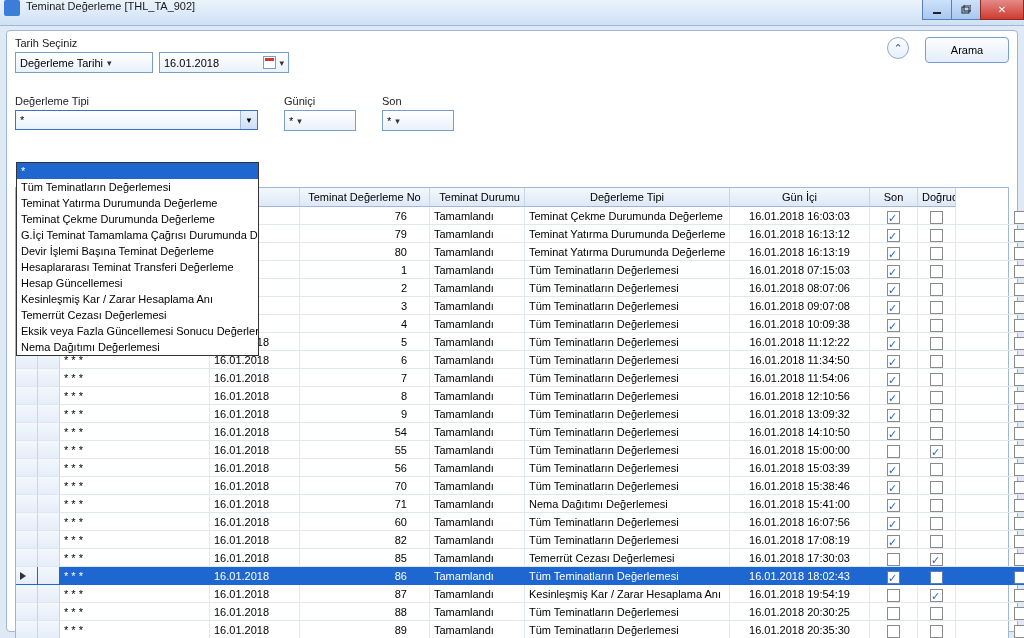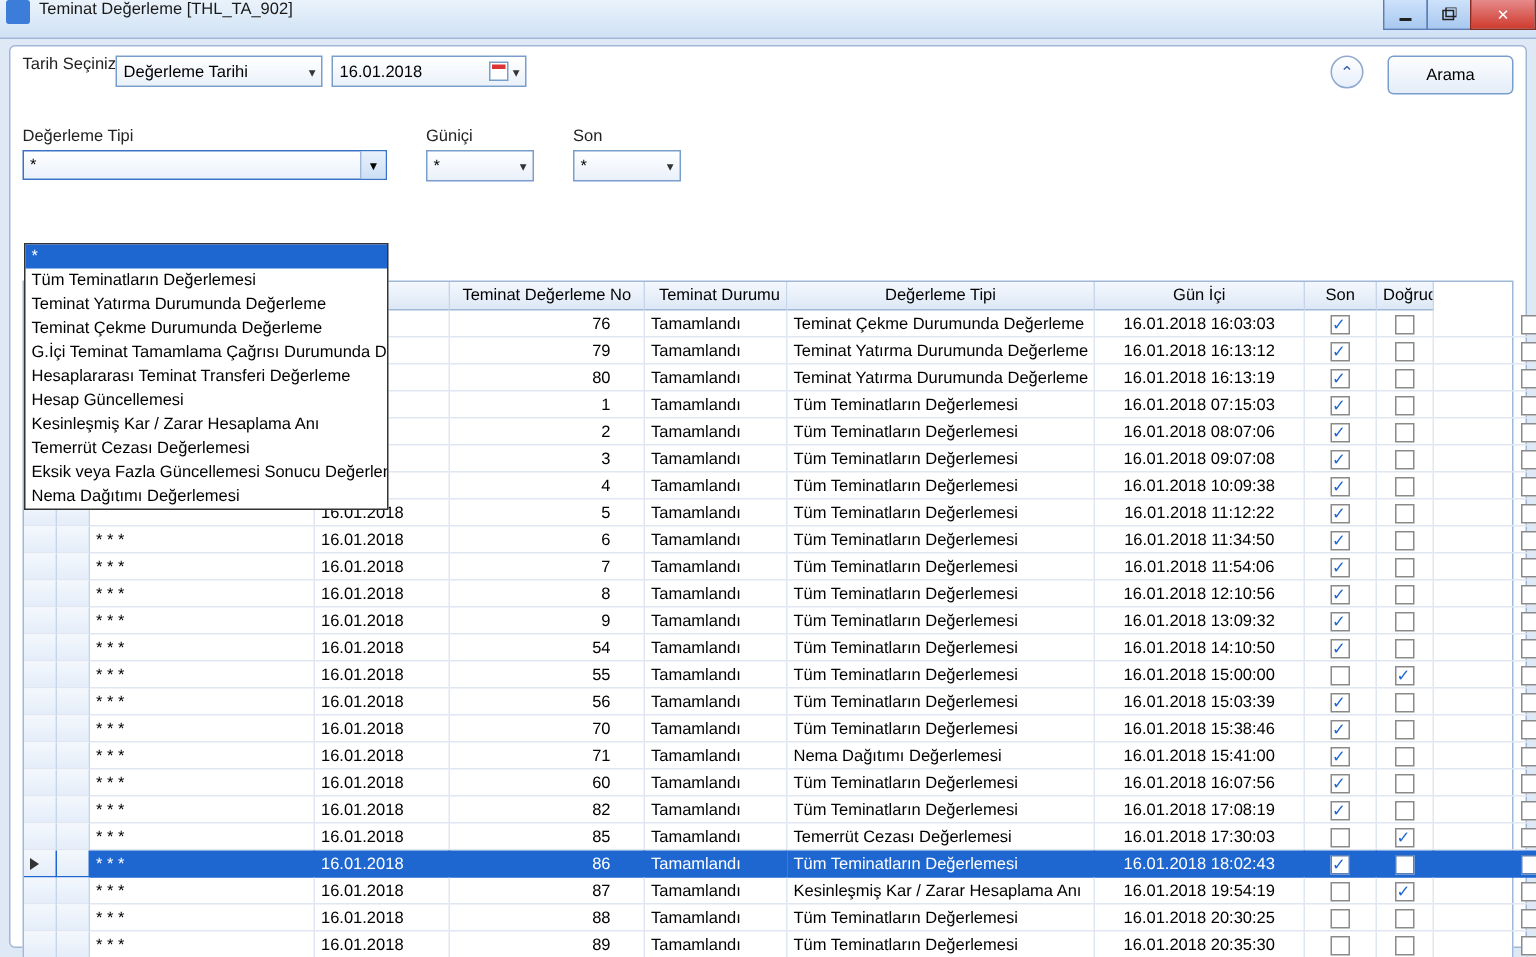--- a/index.html
+++ b/index.html
@@ -46,21 +46,21 @@
   .topbar {
     display:flex;
     align-items:flex-start;
     gap: 8px;
   }
   .lbl { font-size: 11px; color: #222; margin-bottom: 3px; display:block;}
   .combo, .datebox {
     height: 21px; font-size: 11px; border: 1px solid #7a9ecb;
     background: linear-gradient(#fff,#eaf1fa); padding: 2px 4px;
   }
-  .combo { position: relative; display:inline-flex; align-items:center; justify-content:space-between; }
+  .combo { position: relative; display:inline-flex; align-items:center; }
   .combo .arrow { font-size:9px; color:#333; margin-left:4px;}
   .datebox { display:inline-flex; align-items:center; gap:6px; }
   .datebox .cal { width:13px; height:13px; border:1px solid #7a9ecb; background:#fff; display:inline-block;
     position:relative;}
   .datebox .cal::after{content:""; position:absolute; left:1px; right:1px; top:1px; height:3px; background:#d33;}
   .datebox .darrow{font-size:9px; color:#333;}
 
   .collapse-arrow {
     margin-left:auto;
     width:22px;height:22px;border:1px solid #8fa8cf;border-radius:11px;
@@ -173,21 +173,21 @@
           <rect x="3" y="0" width="7" height="6" fill="none" stroke="#222"></rect>
         </svg>
     </div>
     <div class="winbtn close">✕</div>
   </div>
 </div>
 
 <div class="content">
 
   <div class="topbar">
-    <div style="display:flex;flex-direction:row;">
+    <div style="display:flex;flex-direction:column;">
       <span class="lbl">Tarih Seçiniz</span>
       <div style="display:flex;gap:6px;">
         <div class="combo" style="width:138px;">
           <span>Değerleme Tarihi</span>
           <span class="arrow">▾</span>
         </div>
         <div class="datebox" style="width:130px;">
           <span>16.01.2018</span>
           <span style="margin-left:auto;display:flex;align-items:center;gap:3px;">
             <span class="cal"></span>
@@ -225,20 +225,21 @@
       </div>
     </div>
   </div>
 
   <div class="dropdown-list" id="ddl">
       <div class="ddl-item selected">*</div>
       <div class="ddl-item">Tüm Teminatların Değerlemesi</div>
       <div class="ddl-item">Teminat Yatırma Durumunda Değerleme</div>
       <div class="ddl-item">Teminat Çekme Durumunda Değerleme</div>
       <div class="ddl-item">G.İçi Teminat Tamamlama Çağrısı Durumunda D.</div>
+      <div class="ddl-item">Devir İşlemi Başına Teminat Değerleme</div>
       <div class="ddl-item">Hesaplararası Teminat Transferi Değerleme</div>
       <div class="ddl-item">Hesap Güncellemesi</div>
       <div class="ddl-item">Kesinleşmiş Kar / Zarar Hesaplama Anı</div>
       <div class="ddl-item">Temerrüt Cezası Değerlemesi</div>
       <div class="ddl-item">Eksik veya Fazla Güncellemesi Sonucu Değerleme</div>
       <div class="ddl-item">Nema Dağıtımı Değerlemesi</div>
     </div>
 
   <div class="grid">
     <div class="grid-head">

